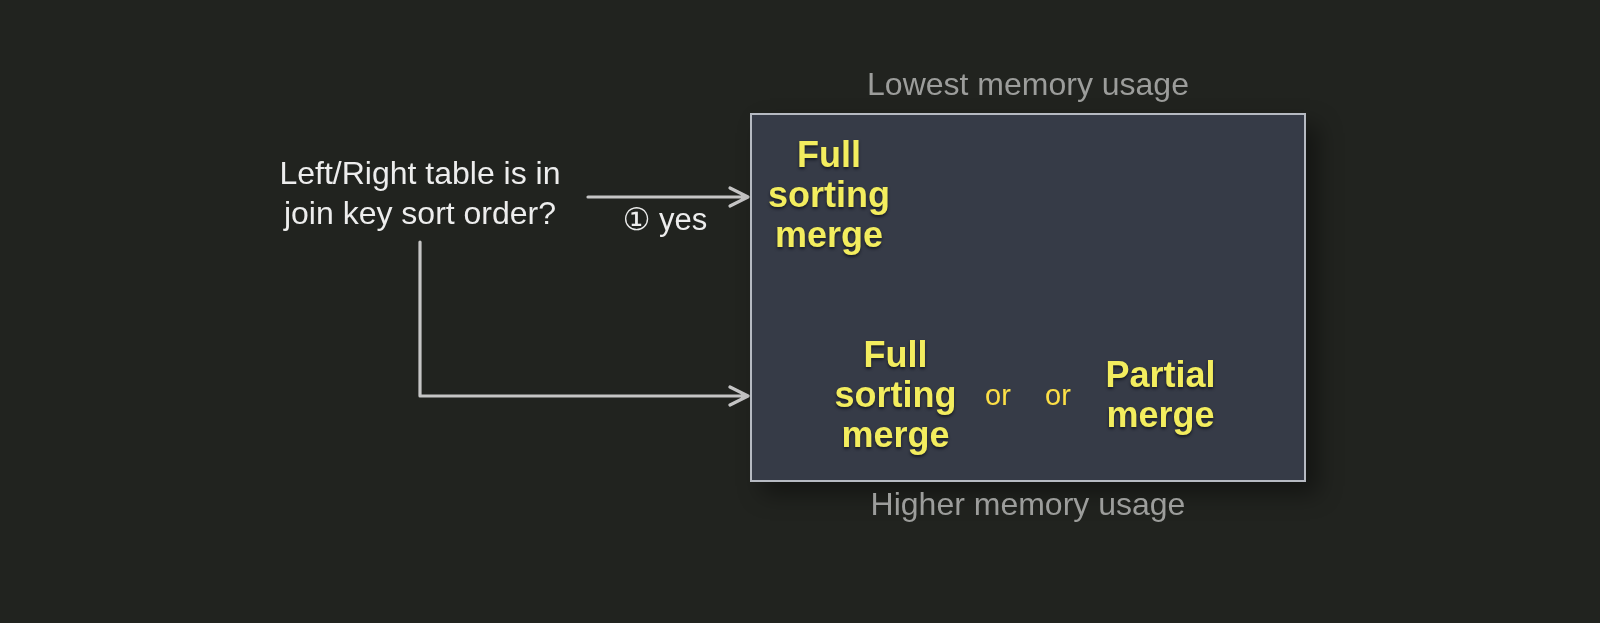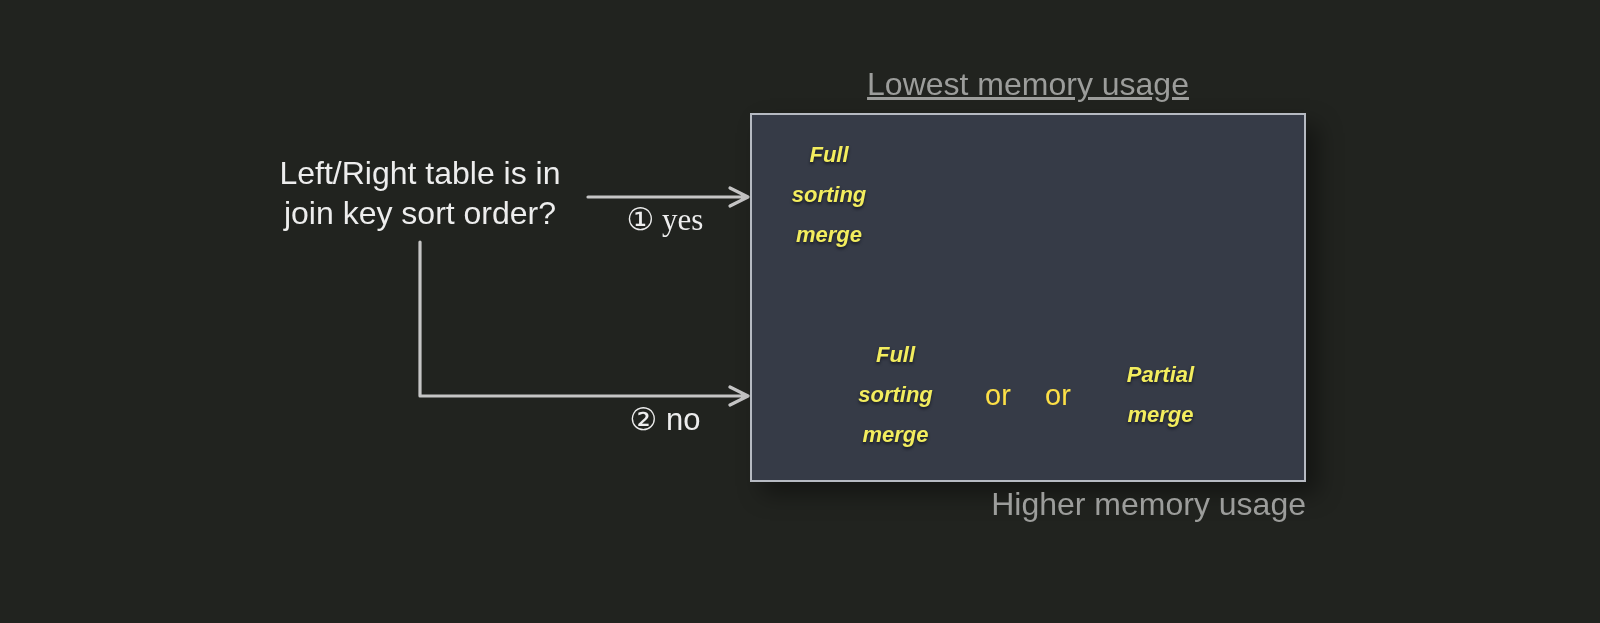--- a/index.html
+++ b/index.html
@@ -17,45 +17,44 @@
     color:var(--text_white,#ededed);
     font-size:32px;line-height:40px;
     white-space:pre-line;
   }
   svg.connectors{left:0;top:0;width:1600px;height:623px;pointer-events:none;}
   .branch-label{
     width:180px;text-align:center;
     color:var(--text_white,#ededed);
     font-size:31px;line-height:36px;
   }
-  .branch-label.yes{left:575px;top:202px;font-family:Liberation Serif, serif;}
+  .branch-label.yes{left:575px;top:202px;}
   .branch-label.no{left:575px;top:402px;}
   .mem-label{
     left:750px;width:556px;text-align:center;
     color:var(--label_gray,#9c9d9b);
     font-size:32px;line-height:36px;
   }
-  .mem-label.top{top:66px;text-decoration:underline;}
-  .mem-label.bottom{top:486px;text-align:right;}
+  .mem-label.top{top:66px;}
+  .mem-label.bottom{top:486px;}
   .strategy-box{
     left:750px;top:113px;width:556px;height:369px;
     box-sizing:border-box;
     background:var(--box_fill,#363b47);
     border:2px solid var(--box_border,#b6bac2);
     box-shadow:12px 12px 22px rgba(0,0,0,0.40);
   }
   .option{
     width:145px;
     text-align:center;
     color:var(--highlight_yellow,#f3ed5e);
     font-weight:bold;
-    font-size:22px;line-height:40px;
+    font-size:36px;line-height:40px;
     white-space:pre-line;
     text-shadow:0 2px 3px rgba(8,10,18,0.65);
-    font-style:italic;
   }
   .row1{left:2px;top:20px;width:150px;display:flex;justify-content:center;}
   .row2{
     left:0;top:215px;width:100%;height:130px;
     display:flex;justify-content:center;align-items:center;
   }
   .or-sep{
     width:60px;text-align:center;
     color:#fde047;font-size:29px;
   }
@@ -70,21 +69,20 @@
 
   <svg class="abs connectors" viewBox="0 0 1600 623">
     <g stroke="#c5c5c5" stroke-width="3.2" fill="none" stroke-linecap="round" stroke-linejoin="round">
       <path d="M588,197 H744 M730,188 L748,197 L730,206"></path>
       <path d="M420,242 V396 H744 M730,387 L748,396 L730,405"></path>
     </g>
   </svg>
 
   <div class="abs branch-label yes">① yes</div>
 
-  <div class="abs branch-label no">② no</div>
 
   <div class="abs mem-label top">Lowest memory usage</div>
 
   <div class="abs strategy-box">
     <div class="abs row1">
       <div class="option">Full
 sorting
 merge</div>
     </div>
     <div class="abs row2">

